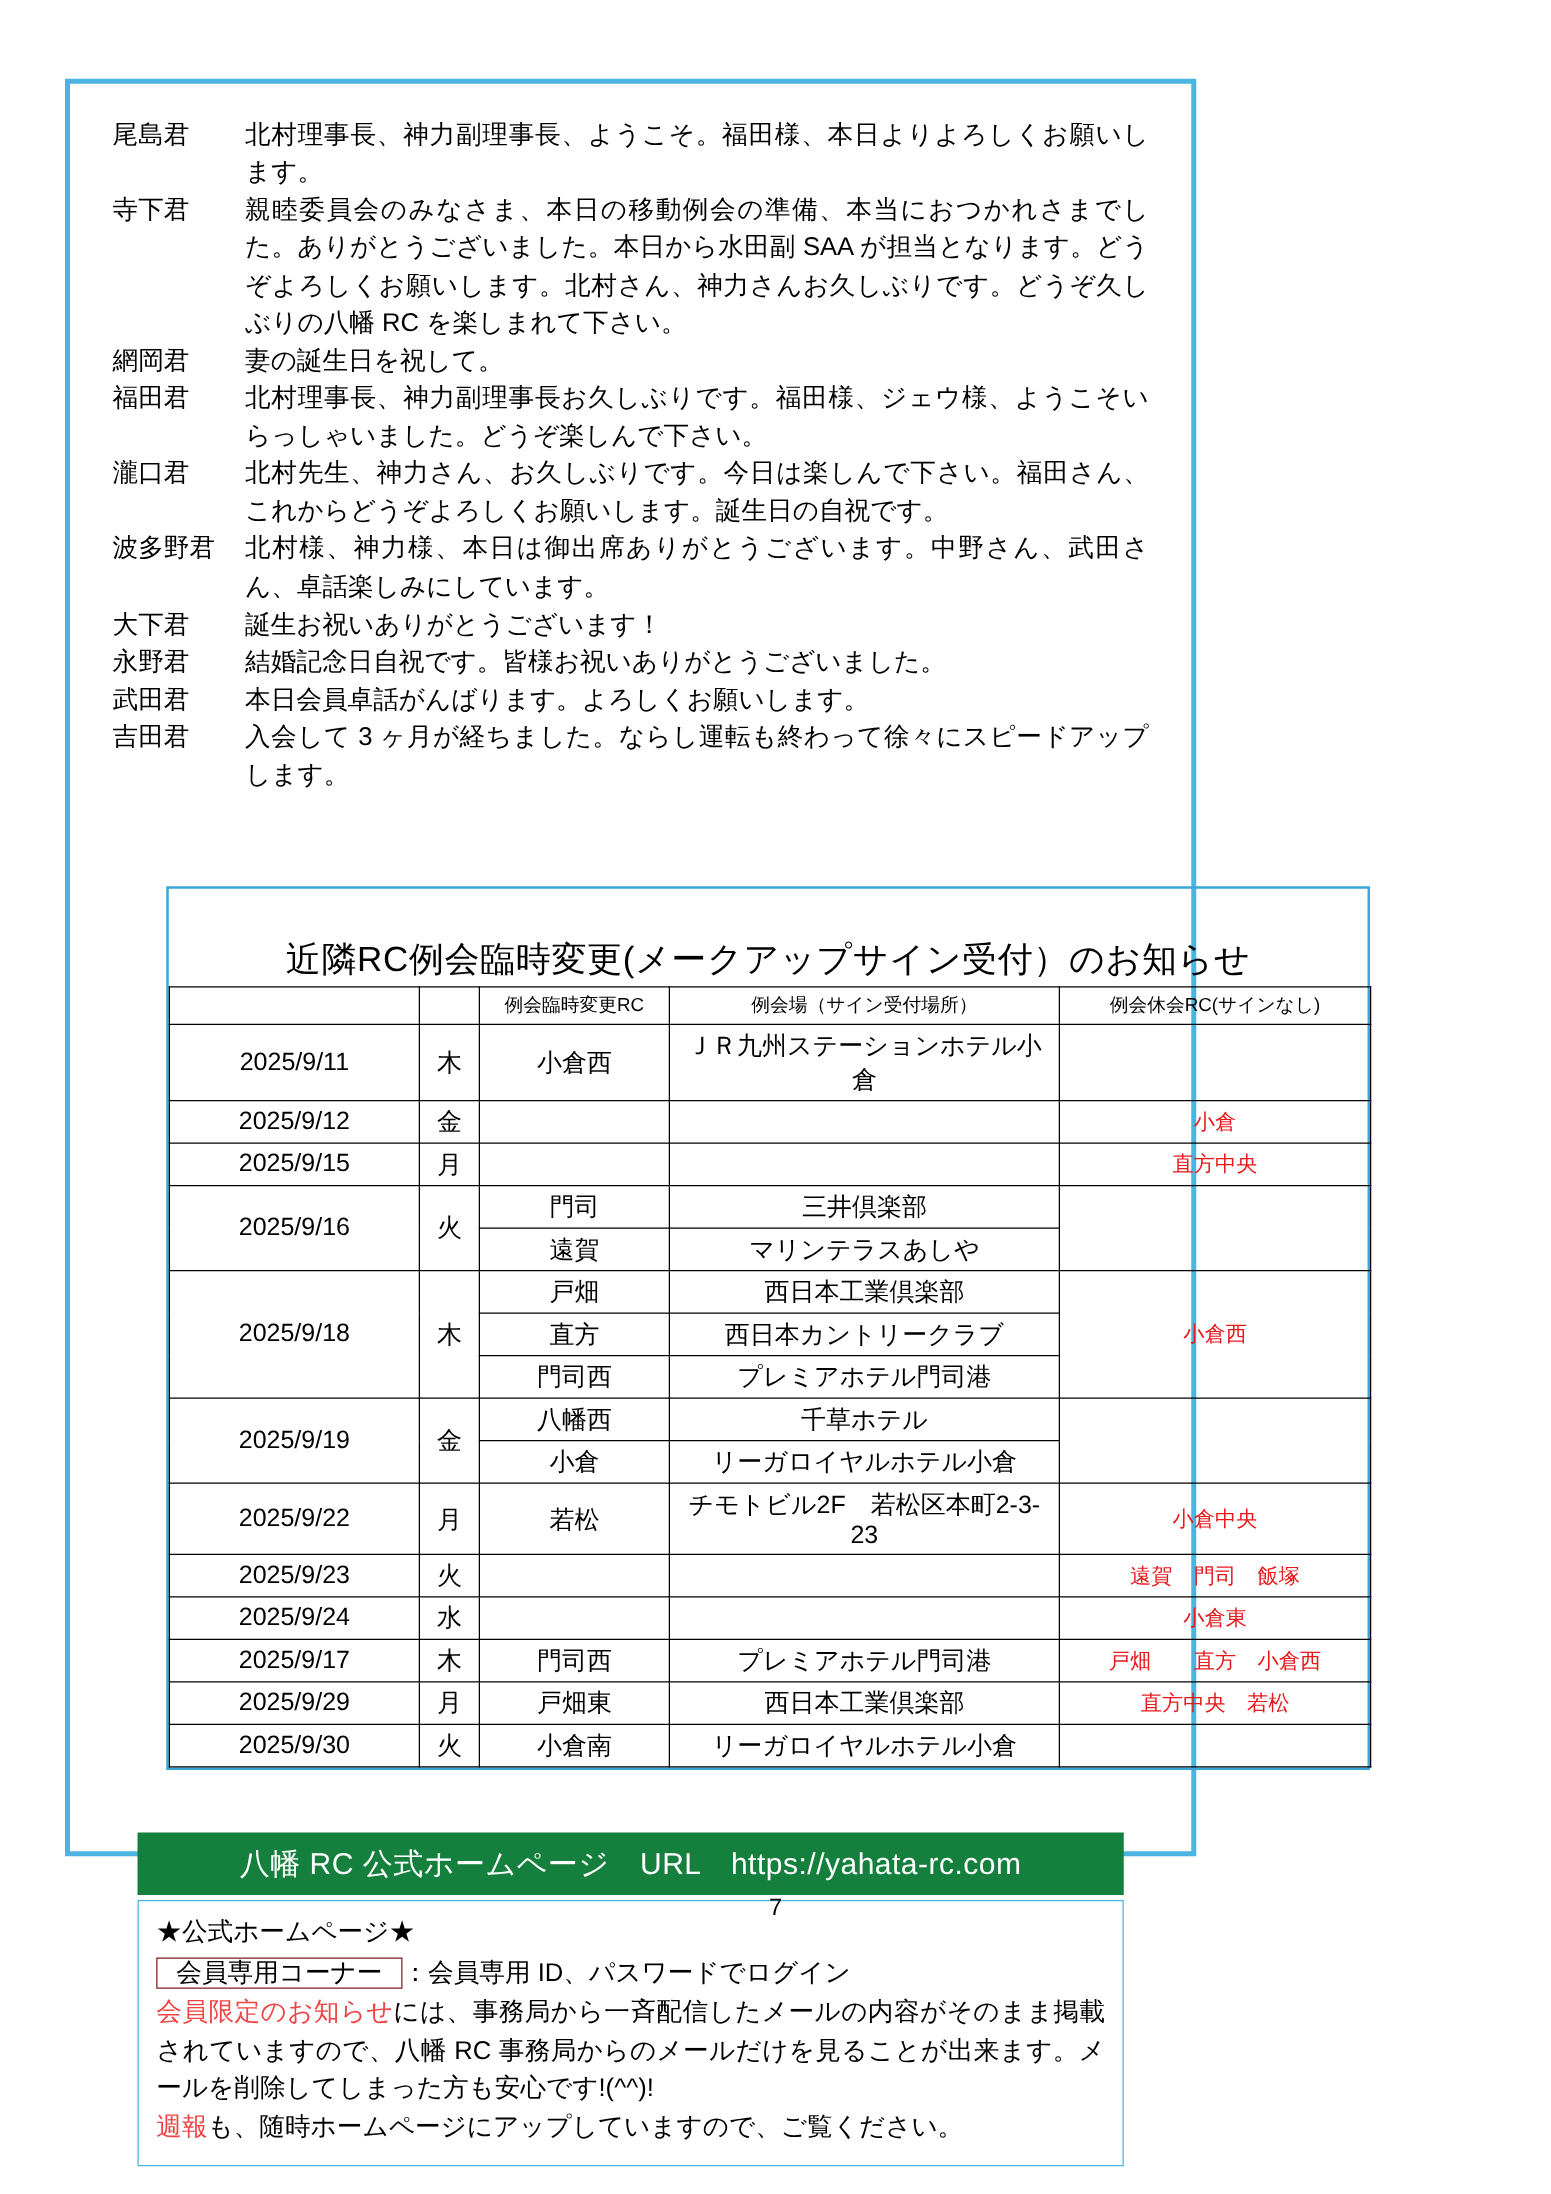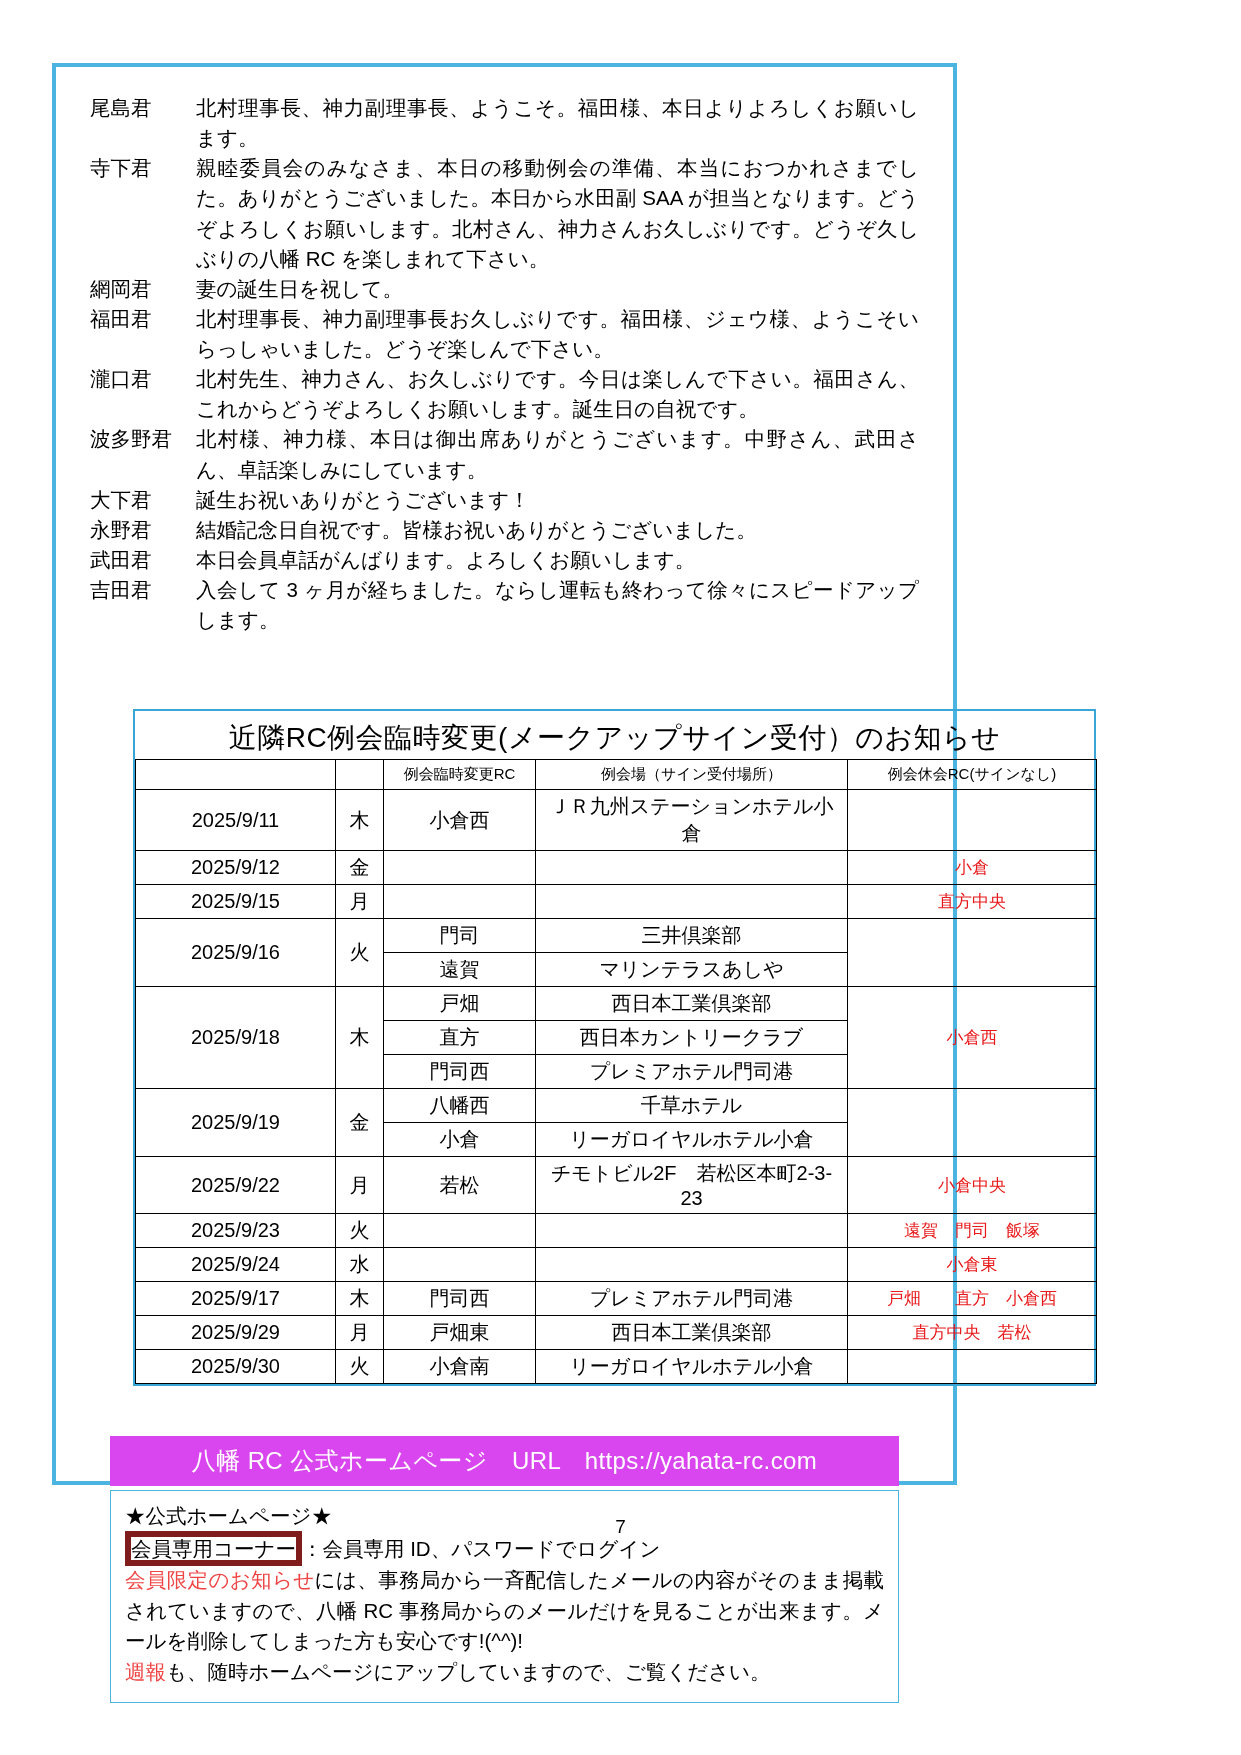--- a/index.html
+++ b/index.html
@@ -58,20 +58,21 @@
     margin-left: 43px;
     width: 963px;
     border: 2px solid #3aa6d8;
     box-sizing: border-box;
   }
   .tbl-title {
     text-align: center;
     font-size: 28px;
     letter-spacing: 0.5px;
     padding: 8px 0 2px;
+    margin-top: 30px;
   }
   .tbl-period {
     text-align: right;
     font-size: 22px;
     padding: 0 14px 6px 0;
   }
   table.notice {
     border-collapse: collapse;
     width: 100%;
     table-layout: fixed;
@@ -115,38 +116,38 @@
   }
   td.rc {
     font-size: 20px;
   }
   td.dash-bottom { border-bottom: 1px dashed #555; }
   td.dash-top { border-top: 1px dashed #555; }
 
   
   .hp-band {
     margin: 50px 20px 0 20px;
-    background: #d946ef;
+    background: #15803d;
     color: #ffffff;
     text-align: center;
     font-size: 24px;
     padding: 9px 0;
     letter-spacing: 0.4px;
   }
   .hp-box {
     margin: 4px 20px 0 20px;
     border: 1px solid #4bb4e0;
     padding: 10px 14px 14px 14px;
     font-size: 20.5px;
     line-height: 1.5;
   }
   .hp-head { margin-bottom: 2px; }
   .boxed {
-    border: 6px solid #7f1d1d;
-    padding: 0 0;
+    border: 1px solid #7f1d1d;
+    padding: 0 15px;
   }
   .blue { color: #ef4444; }
   .hp-line { text-align: justify; }
 
   .page-num {
     position: absolute;
     left: 0;
     top: 1516px;
     width: 1241px;
     text-align: center;

